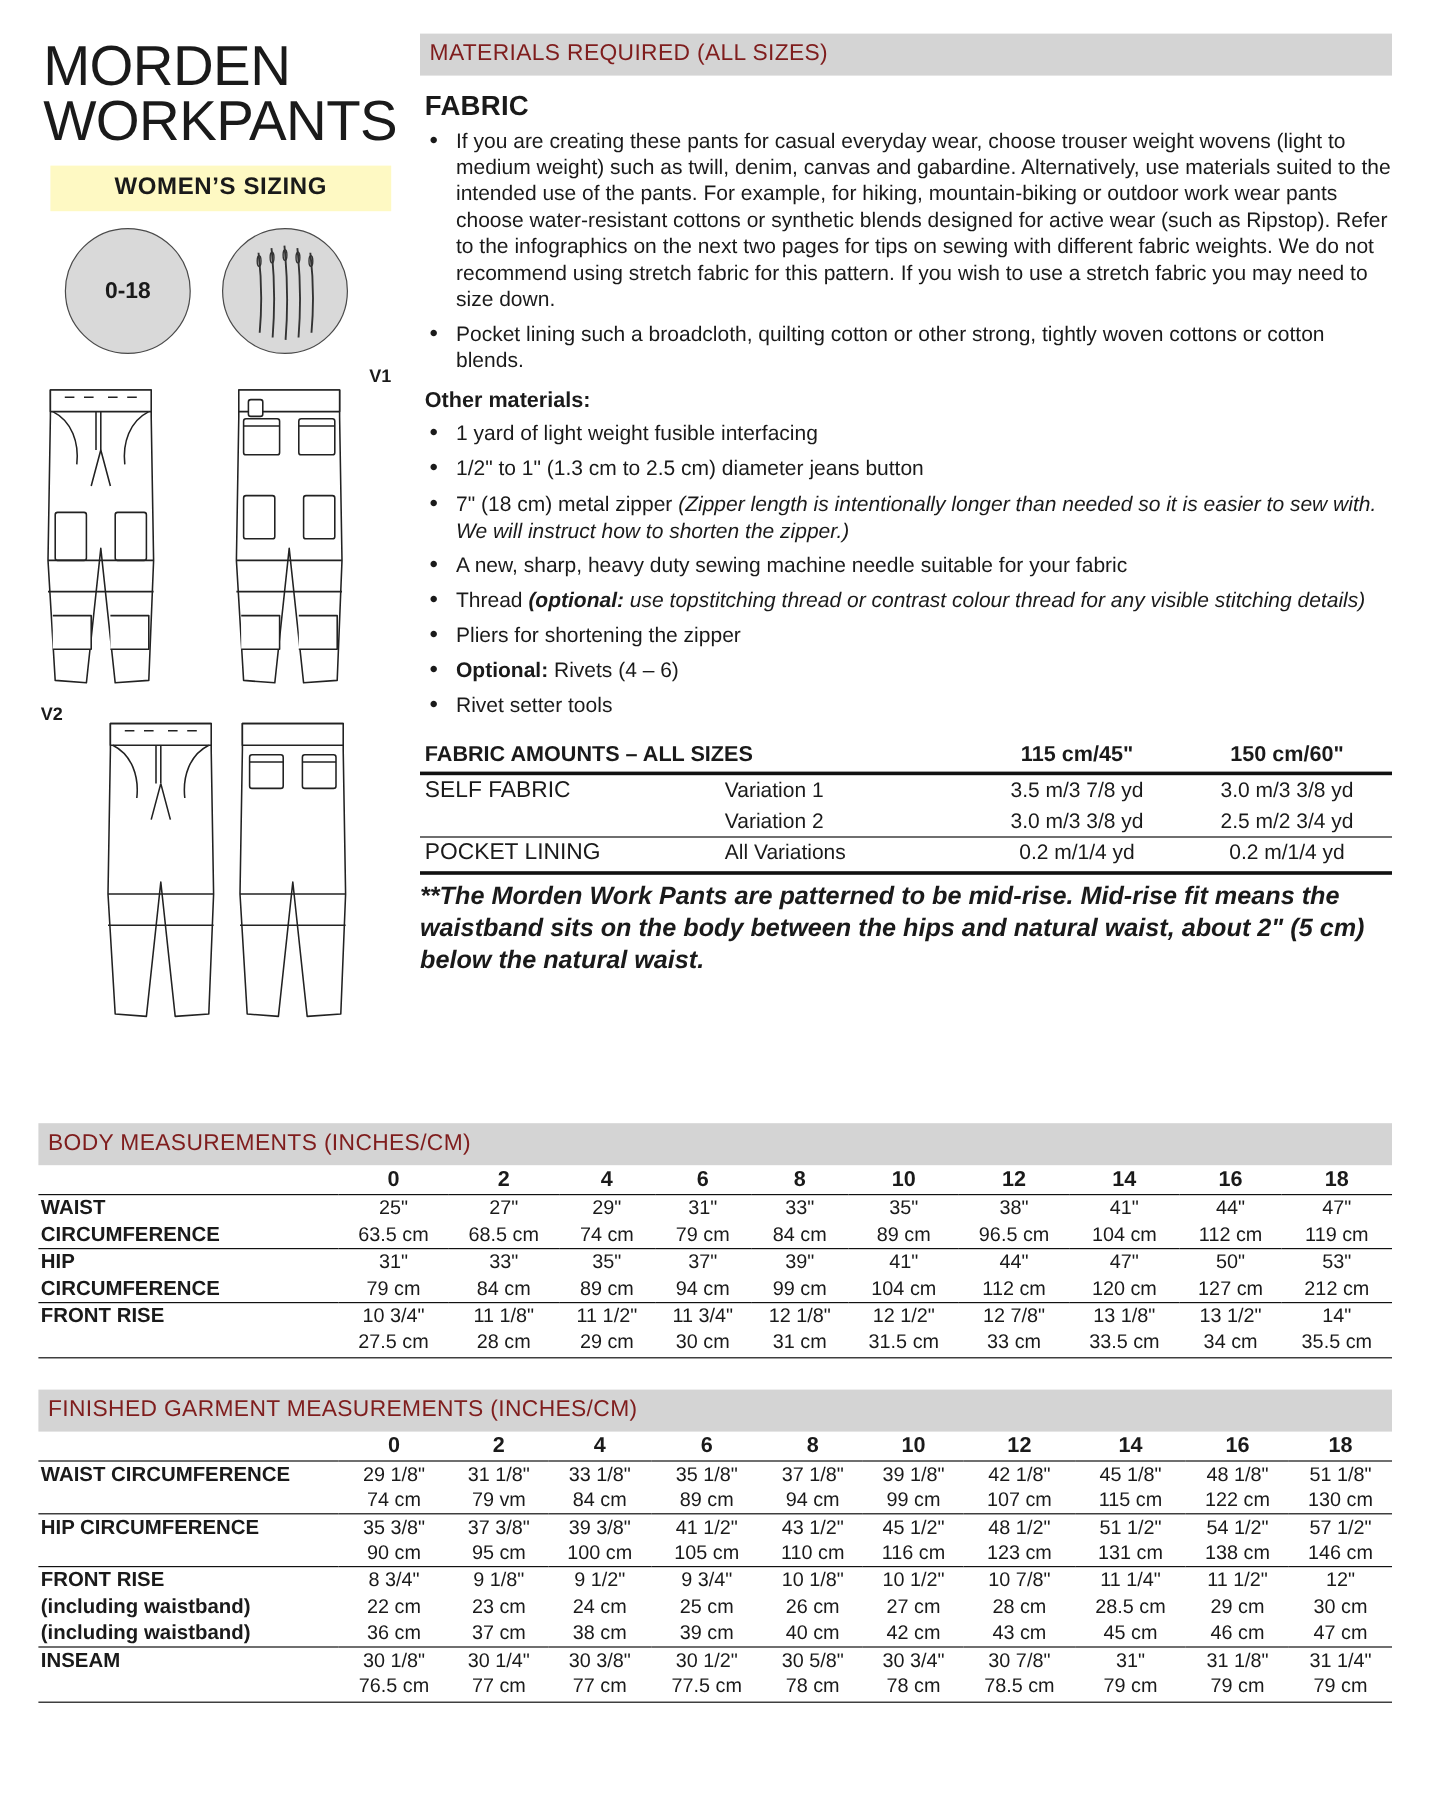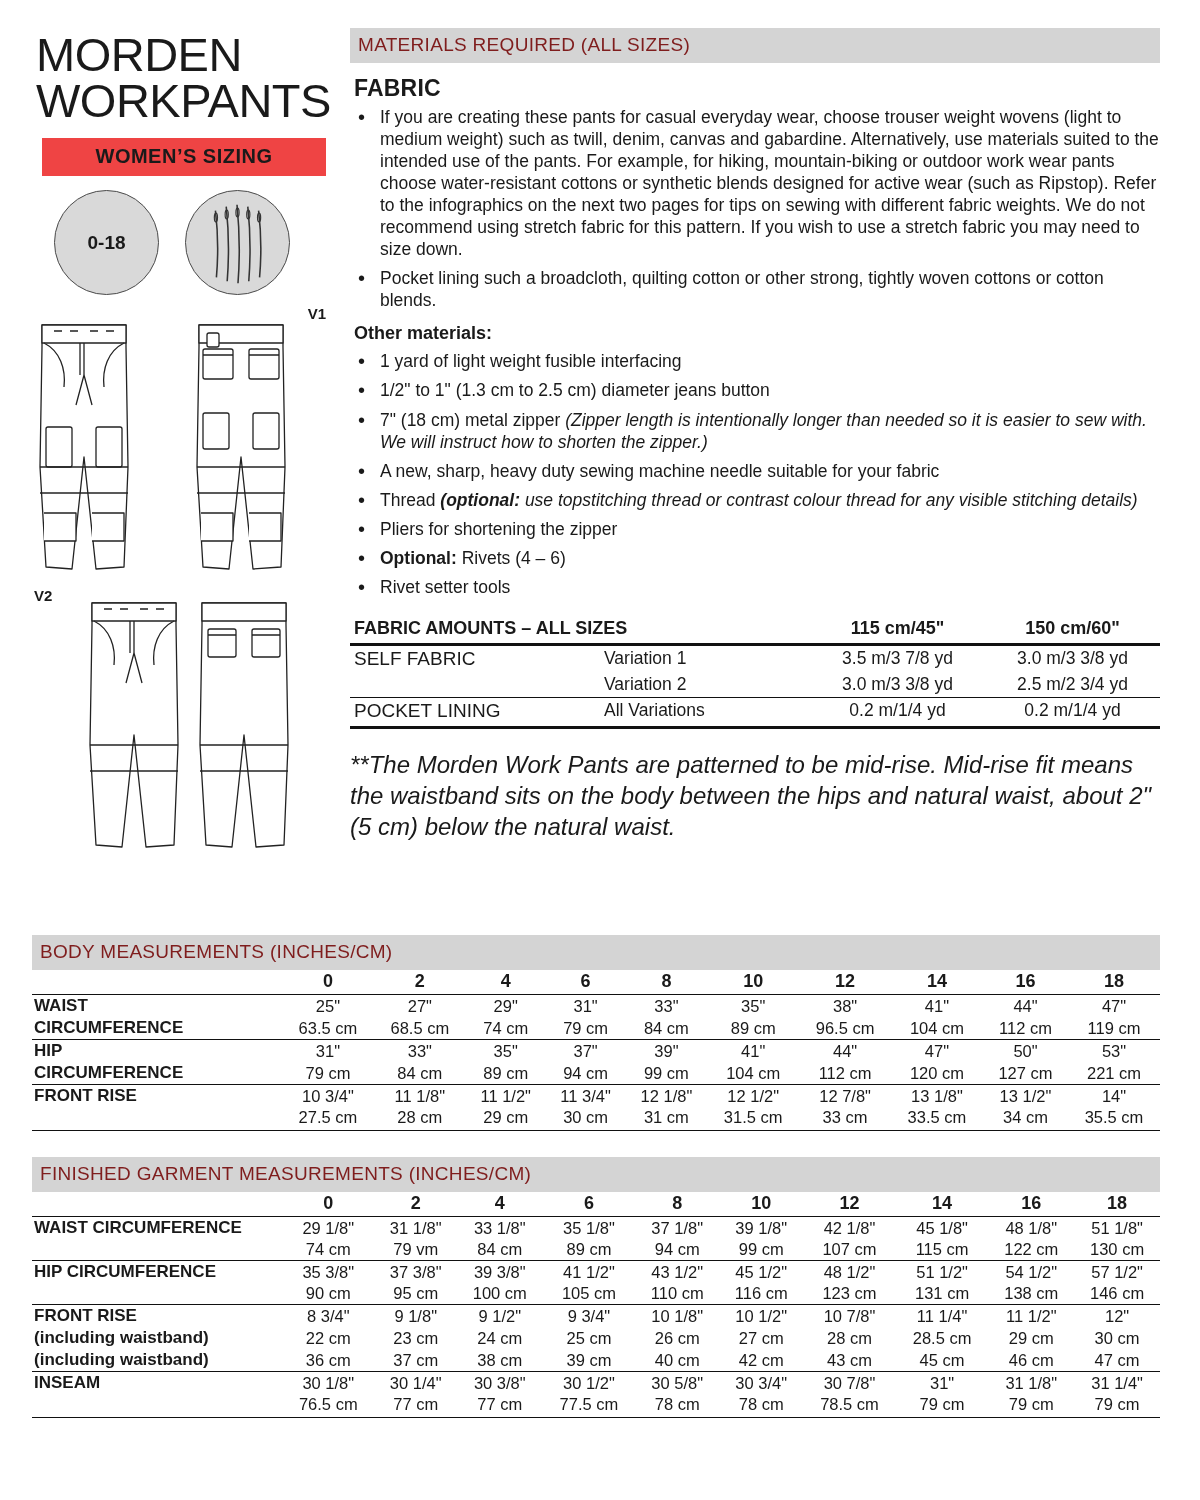--- a/index.html
+++ b/index.html
@@ -16,21 +16,21 @@
 
   
   .top { display:flex; align-items:flex-start; }
   .left-col { width:300px; flex:0 0 300px; }
   .right-col { flex:1; padding-left:18px; }
 
   .title { font-size:47px; line-height:0.98; font-weight:400; letter-spacing:-0.5px; margin:4px 0 0 4px; }
   .title span { display:block; }
 
   .sizing-bar {
-    background:#ef4444; text-align:center; font-weight:bold; font-size:20px;
+    background:#fef9c3; text-align:center; font-weight:bold; font-size:20px;
     letter-spacing:0.5px; padding:7px 0 8px; margin:14px 6px 0 10px;
   }
 
   .circles { display:flex; gap:26px; margin:14px 0 0 22px; }
   .circle {
     width:105px; height:105px; border-radius:50%;
     background:#d9d9d9; border:1.5px solid #4a4a4a;
     display:flex; align-items:center; justify-content:center;
     font-size:19px; font-weight:bold; position:relative; overflow:hidden;
   }
@@ -63,21 +63,21 @@
   
   .fa-title { font-size:23px; font-weight:bold; }
   table.fa { width:100%; border-collapse:collapse; margin-top:18px; font-size:17.5px; }
   table.fa th, table.fa td { padding:2px 4px; text-align:left; vertical-align:top; }
   table.fa .num { text-align:center; }
   table.fa .hdr td { font-weight:bold; font-size:18px; padding-bottom:4px; }
   .rule-th { border-top:3px solid #111; }
   .rule-tn { border-top:1.3px solid #111;margin-left:20px; }
   .rowlabel { font-weight:normal; font-size:19px; }
 
-  .note { font-size:24px; font-style:italic; font-weight:normal; line-height:1.3; margin-top:20px; }
+  .note { font-size:21px; font-style:italic; font-weight:bold; line-height:1.3; margin-top:4px; }
 
   
   .mt-wrap { margin-top:34px; }
   table.meas { width:100%; border-collapse:collapse; font-size:16.5px; }
   table.meas td, table.meas th { padding:1px 2px; }
   table.meas .lab { text-align:left; font-weight:bold; font-size:17px; width:250px; }
   table.meas .val { text-align:center; }
   table.meas .sz { text-align:center; font-weight:bold; font-size:18px; padding-bottom:2px;}
   .line-top td { border-top:1.8px solid #111; padding-top:3px; }
   .line-thin td { border-top:1.1px solid #111; padding-top:3px; }
@@ -305,21 +305,21 @@
         <td class="lab">CIRCUMFERENCE</td>
         <td class="val">79 cm</td>
         <td class="val">84 cm</td>
         <td class="val">89 cm</td>
         <td class="val">94 cm</td>
         <td class="val">99 cm</td>
         <td class="val">104 cm</td>
         <td class="val">112 cm</td>
         <td class="val">120 cm</td>
         <td class="val">127 cm</td>
-        <td class="val">221 cm</td>
+        <td class="val">212 cm</td>
       </tr>
 
       <tr class="line-thin">
         <td class="lab">FRONT RISE</td>
         <td class="val">10 3/4"</td>
         <td class="val">11 1/8"</td>
         <td class="val">11 1/2"</td>
         <td class="val">11 3/4"</td>
         <td class="val">12 1/8"</td>
         <td class="val">12 1/2"</td>

